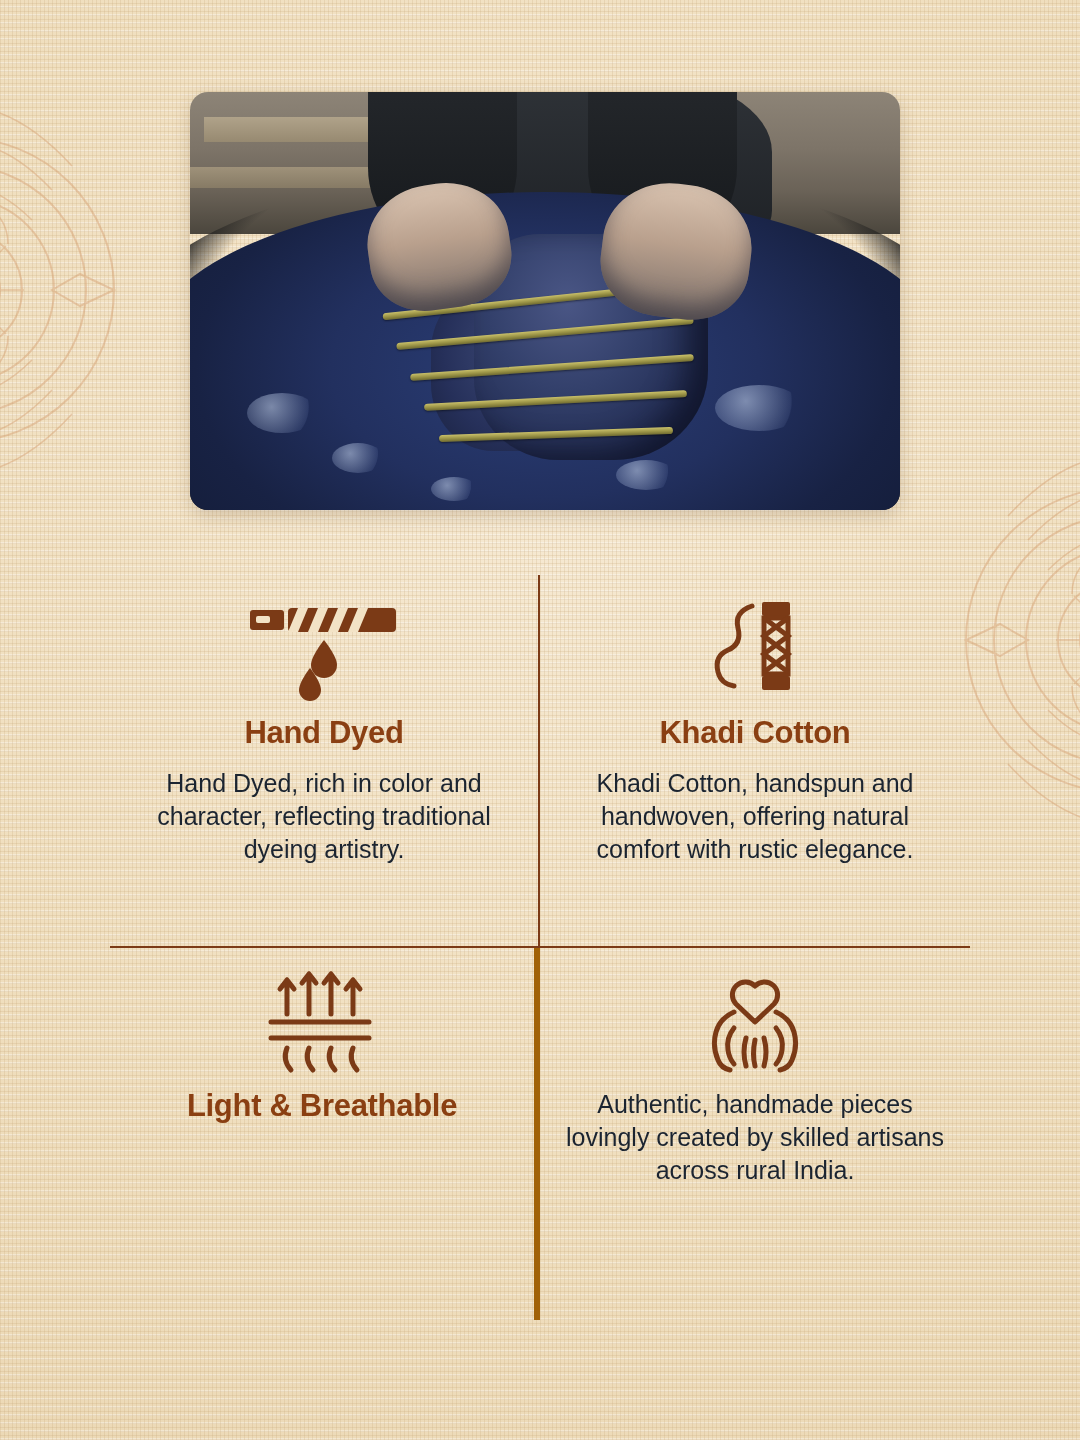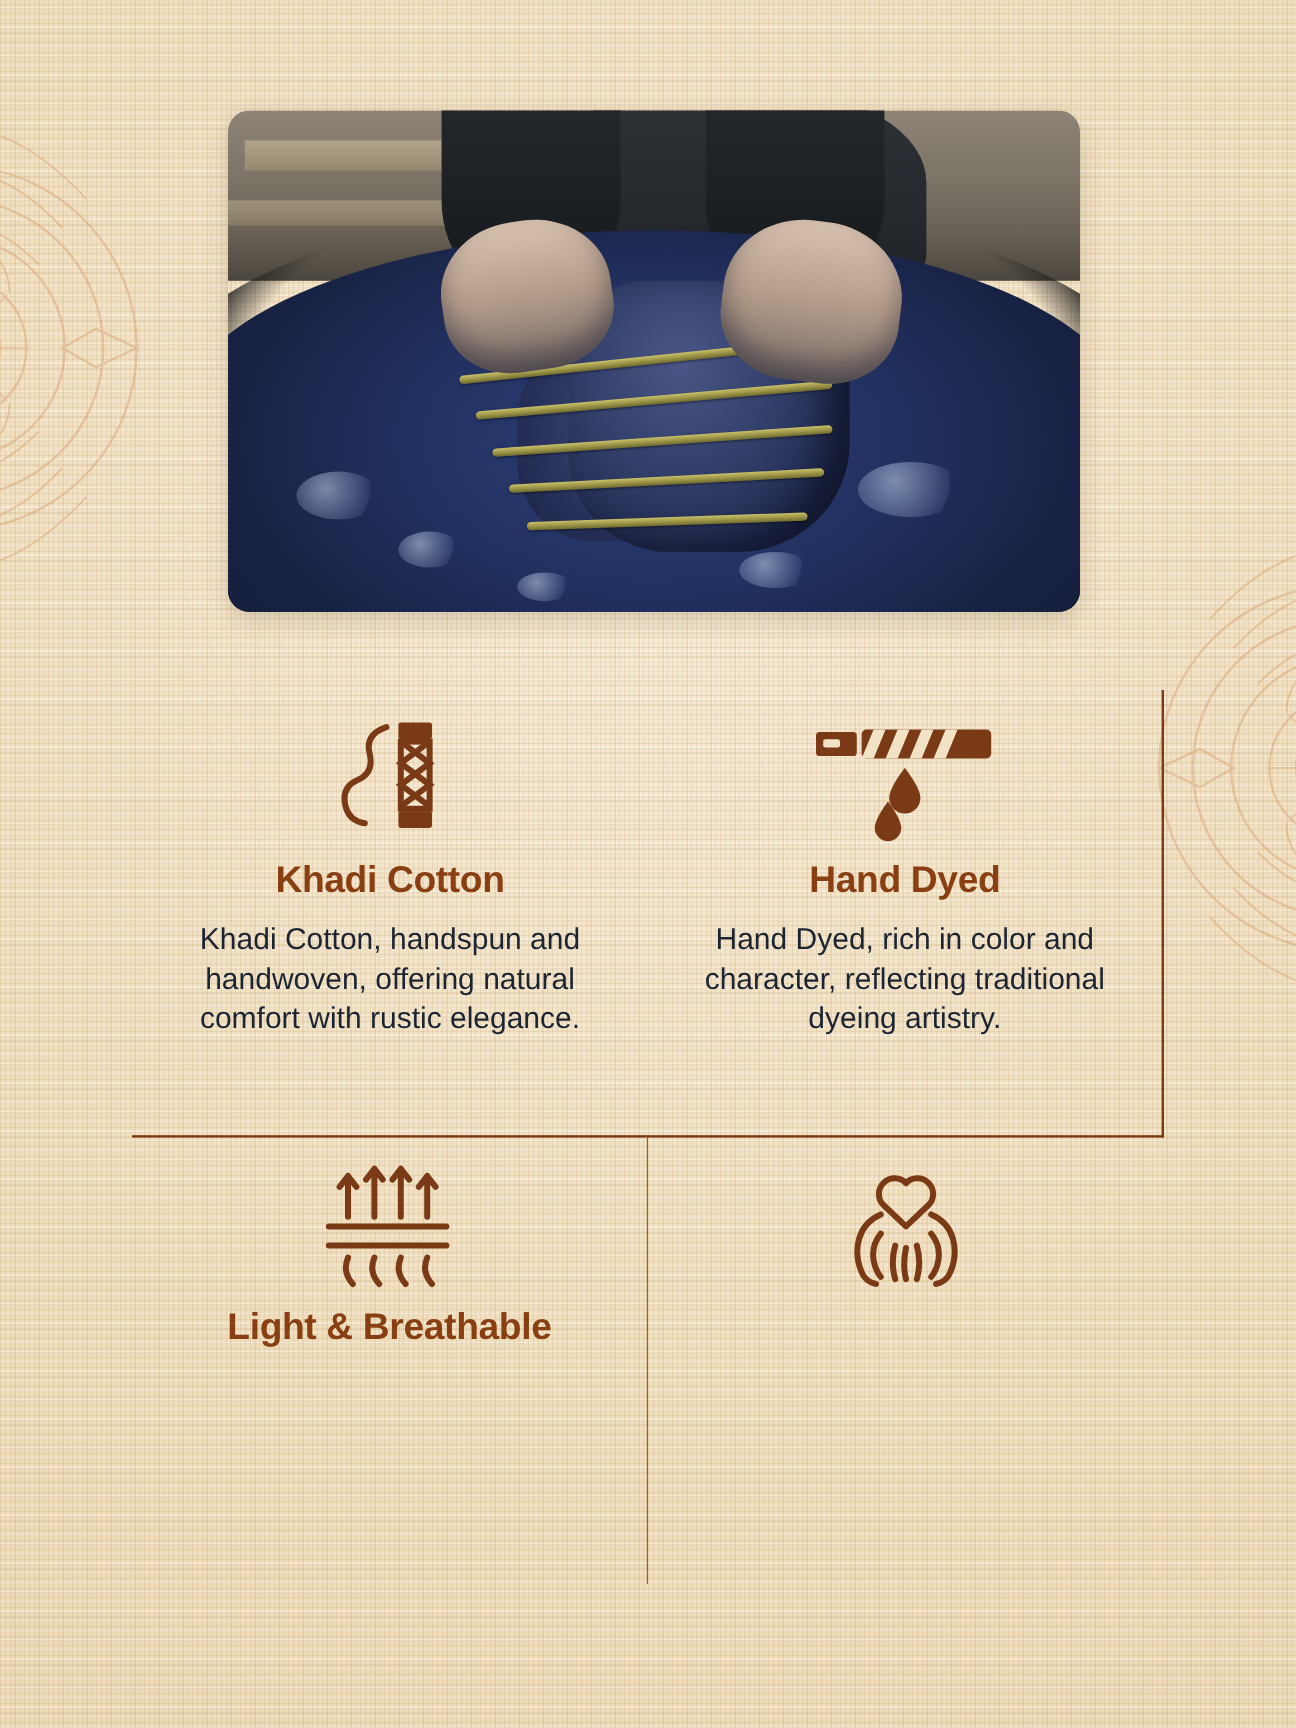--- a/index.html
+++ b/index.html
@@ -151,21 +151,21 @@
   .cell {
     display: flex;
     flex-direction: column;
     align-items: center;
     justify-content: flex-start;
     padding: 18px 26px 20px;
     text-align: center;
   }
   .cell-tl { border-right: 2px solid #7b3a16; border-bottom: 2px solid #7b3a16; }
   .cell-tr { border-bottom: 2px solid #7b3a16; }
-  .cell-bl { border-right: 1px solid #a16207; }
+  .cell-bl { border-right: 6px solid #a16207; }
 
   .icon-box {
     height: 112px;
     display: flex;
     align-items: center;
     justify-content: center;
     margin-bottom: 10px;
   }
   .feature-title {
     font-size: 31px;
@@ -275,41 +275,20 @@
       <div class="stick" style="left:31%; top:65%; width:40%; transform:rotate(-4deg);"></div>
       <div class="stick" style="left:33%; top:73%; width:37%; transform:rotate(-3deg);"></div>
       <div class="stick" style="left:35%; top:81%; width:33%; transform:rotate(-2deg);"></div>
 
       <div class="hand hand-l"></div>
       <div class="hand hand-r"></div>
     </div>
   </div>
 
   <div class="grid">
-
-    <div class="cell cell-tr">
-      <div class="icon-box">
-        <svg width="130" height="106" viewBox="0 0 130 106">
-          <g fill="none" stroke="#7b3a16" stroke-width="5" stroke-linecap="round">
-            <path d="M62 10 q-18 6 -14 22 q4 16 -10 22 q-14 6 -10 22 q3 12 16 14"></path>
-          </g>
-          <g fill="#7b3a16">
-            <rect x="72" y="6" width="28" height="14" rx="2"></rect>
-            <rect x="72" y="80" width="28" height="14" rx="2"></rect>
-          </g>
-          <g fill="none" stroke="#7b3a16" stroke-width="5">
-            <rect x="74" y="22" width="24" height="56"></rect>
-            <path d="M74 22 L98 40 L74 58 L98 76"></path>
-            <path d="M98 22 L74 40 L98 58 L74 76"></path>
-          </g>
-        </svg>
-      </div>
-      <div class="feature-title">Khadi Cotton</div>
-      <div class="feature-desc">Khadi Cotton, handspun and handwoven, offering natural comfort with rustic elegance.</div>
-    </div>
 
     <div class="cell cell-tl">
       <div class="icon-box">
         <svg width="160" height="106" viewBox="0 0 160 106">
           <g fill="#7b3a16">
             <rect x="6" y="14" width="34" height="20" rx="3"></rect>
             <rect x="12" y="20" width="14" height="7" rx="2" fill="#f3e3c6"></rect>
             <rect x="44" y="12" width="108" height="24" rx="4"></rect>
             <g fill="#f3e3c6">
               <path d="M54 12 l10 0 -10 24 -10 0 Z"></path>
@@ -319,20 +298,41 @@
             </g>
             <path d="M80 44 c0 0 -13 16 -13 25 a13 13 0 0 0 26 0 c0 -9 -13 -25 -13 -25 Z"></path>
             <path d="M66 72 c0 0 -11 14 -11 22 a11 11 0 0 0 22 0 c0 -8 -11 -22 -11 -22 Z"></path>
           </g>
         </svg>
       </div>
       <div class="feature-title">Hand Dyed</div>
       <div class="feature-desc">Hand Dyed, rich in color and character, reflecting traditional dyeing artistry.</div>
     </div>
 
+    <div class="cell cell-tr">
+      <div class="icon-box">
+        <svg width="130" height="106" viewBox="0 0 130 106">
+          <g fill="none" stroke="#7b3a16" stroke-width="5" stroke-linecap="round">
+            <path d="M62 10 q-18 6 -14 22 q4 16 -10 22 q-14 6 -10 22 q3 12 16 14"></path>
+          </g>
+          <g fill="#7b3a16">
+            <rect x="72" y="6" width="28" height="14" rx="2"></rect>
+            <rect x="72" y="80" width="28" height="14" rx="2"></rect>
+          </g>
+          <g fill="none" stroke="#7b3a16" stroke-width="5">
+            <rect x="74" y="22" width="24" height="56"></rect>
+            <path d="M74 22 L98 40 L74 58 L98 76"></path>
+            <path d="M98 22 L74 40 L98 58 L74 76"></path>
+          </g>
+        </svg>
+      </div>
+      <div class="feature-title">Khadi Cotton</div>
+      <div class="feature-desc">Khadi Cotton, handspun and handwoven, offering natural comfort with rustic elegance.</div>
+    </div>
+
     <div class="cell cell-bl">
       <div class="icon-box">
         <svg width="130" height="108" viewBox="0 0 130 108">
           <g fill="none" stroke="#7b3a16" stroke-width="5" stroke-linecap="round" stroke-linejoin="round">
             <path d="M30 46 L30 12 M30 12 l-7 9 M30 12 l7 9"></path>
             <path d="M52 46 L52 6  M52 6  l-7 9 M52 6  l7 9"></path>
             <path d="M74 46 L74 6  M74 6  l-7 9 M74 6  l7 9"></path>
             <path d="M96 46 L96 12 M96 12 l-7 9 M96 12 l7 9"></path>
             <path d="M14 54 L112 54"></path>
             <path d="M14 70 L112 70"></path>
@@ -354,16 +354,17 @@
             <path d="M44 44 q-14 6 -18 20 q-4 14 2 28 q3 8 12 10"></path>
             <path d="M86 44 q14 6 18 20 q4 14 -2 28 q-3 8 -12 10"></path>
             <path d="M44 60 q-8 10 -6 22 q1 8 6 14"></path>
             <path d="M86 60 q8 10 6 22 q-1 8 -6 14"></path>
             <path d="M56 70 q-4 14 0 28"></path>
             <path d="M74 70 q4 14 0 28"></path>
             <path d="M65 72 q-3 14 0 26"></path>
           </g>
         </svg>
       </div>
+      <div class="feature-desc">Authentic, handmade pieces lovingly created by skilled artisans across rural India.</div>
     </div>
 
   </div>
 </div>
 
 </body></html>

